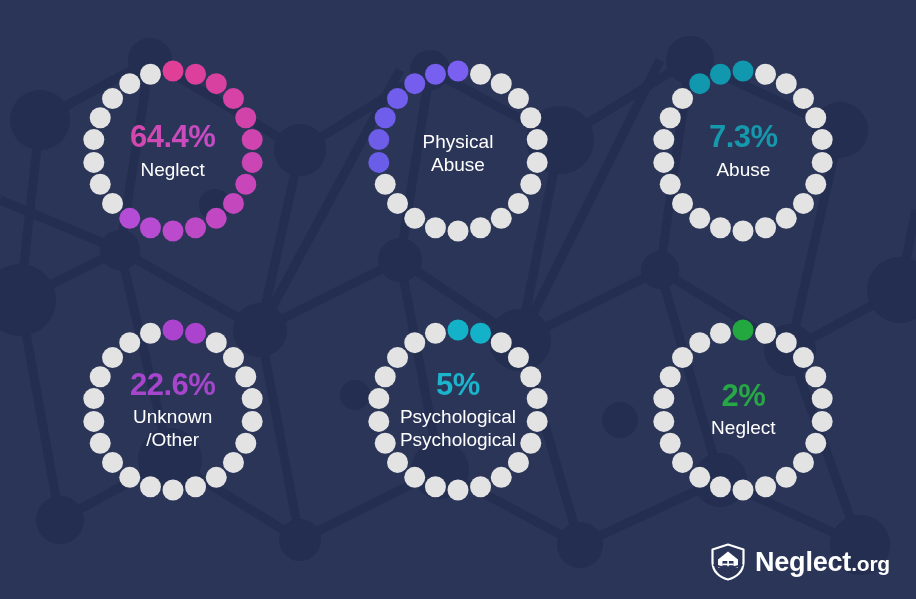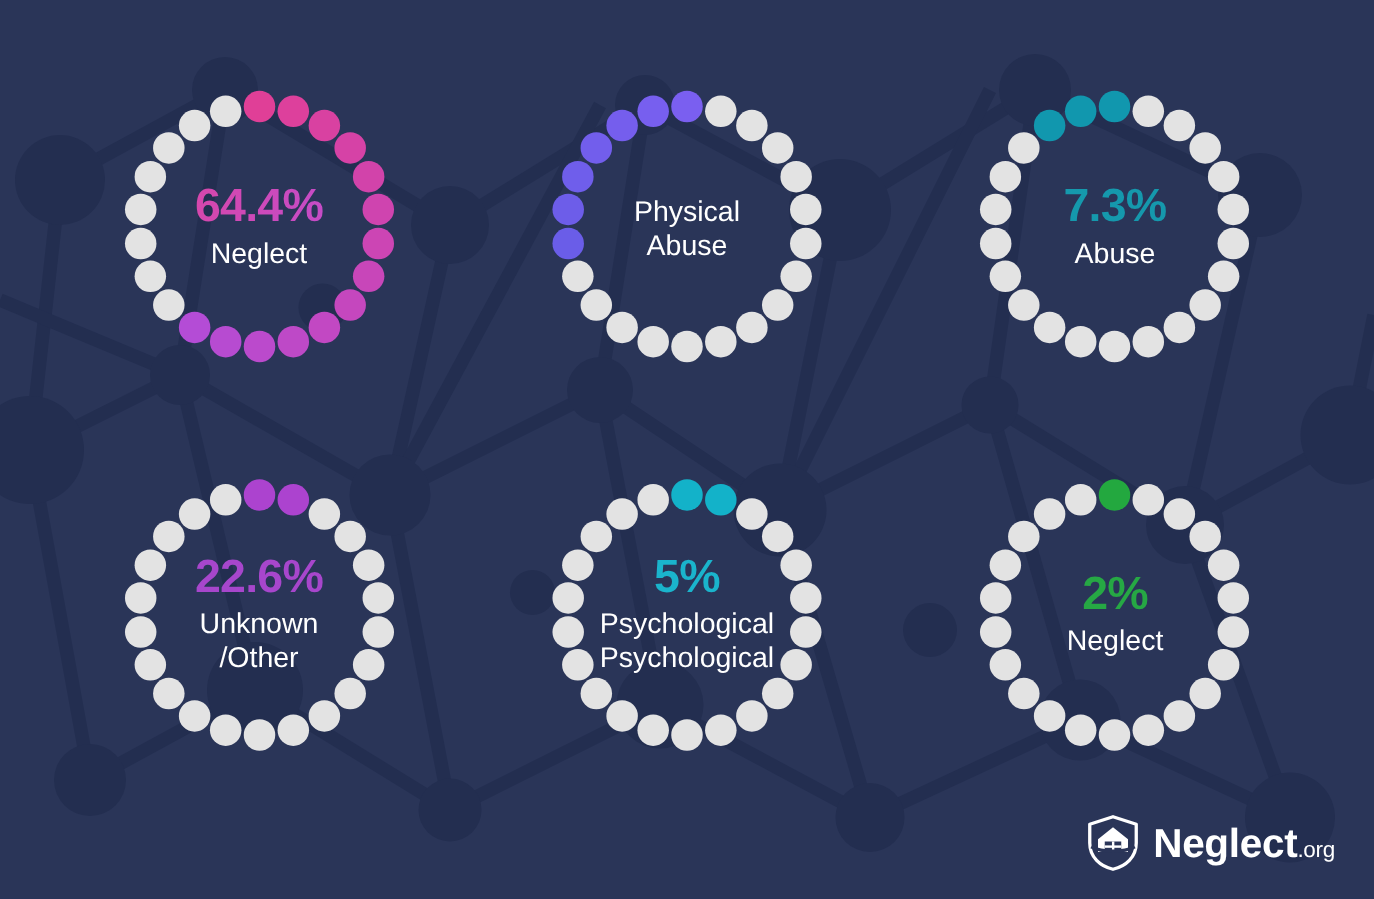--- a/index.html
+++ b/index.html
@@ -94,22 +94,22 @@
   }
   #logo-mark { width: 36px; height: 38px; display: block; }
   #logo-text {
     color: #ffffff;
     font-size: 27px;
     font-weight: bold;
     letter-spacing: -0.2px;
     white-space: nowrap;
   }
   #logo-text .org {
-    font-size: 15px;
-    font-weight: normal;
+    font-size: 21px;
+    font-weight: bold;
   }
 </style>
 </head>
 <body>
 
 <div id="stage">
 
   <svg id="bg-network" viewBox="0 0 916 599" preserveAspectRatio="none">
     <g stroke="#232e50" stroke-width="9" fill="none" opacity="0.95">
       <path d="M40 120 L150 60 L300 150 L430 70 L560 140 L690 60 L840 130"></path>

